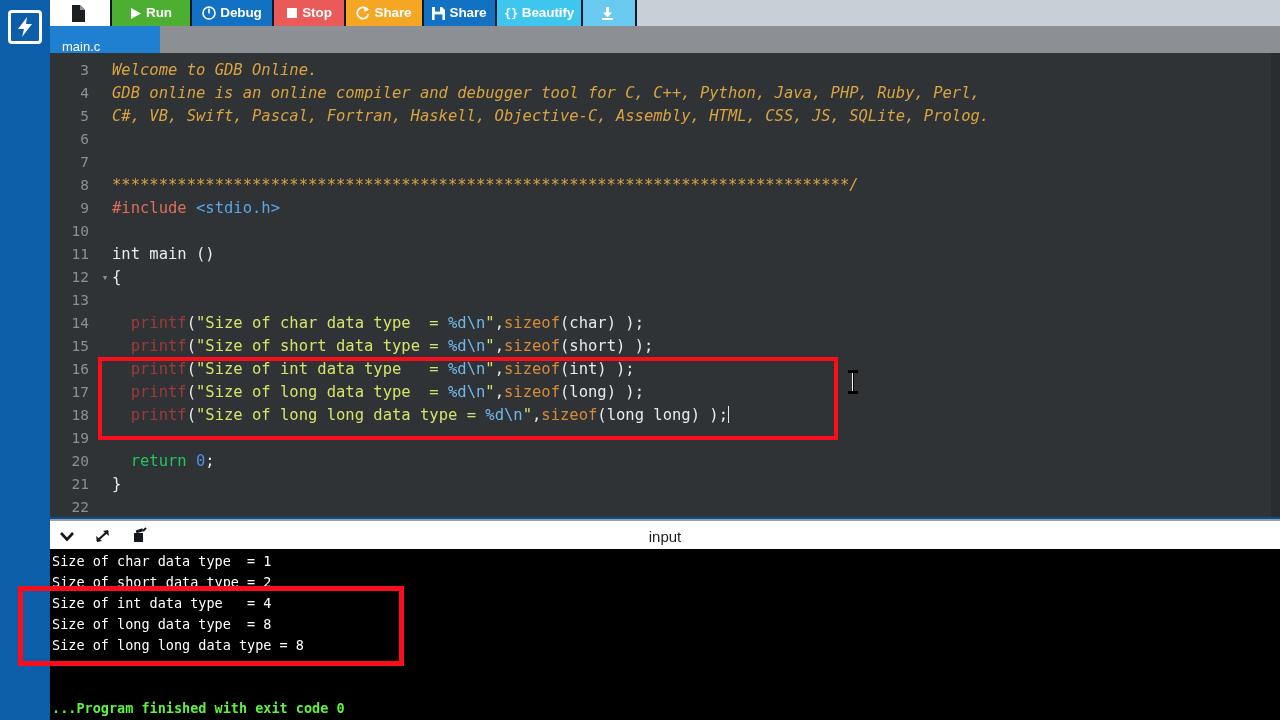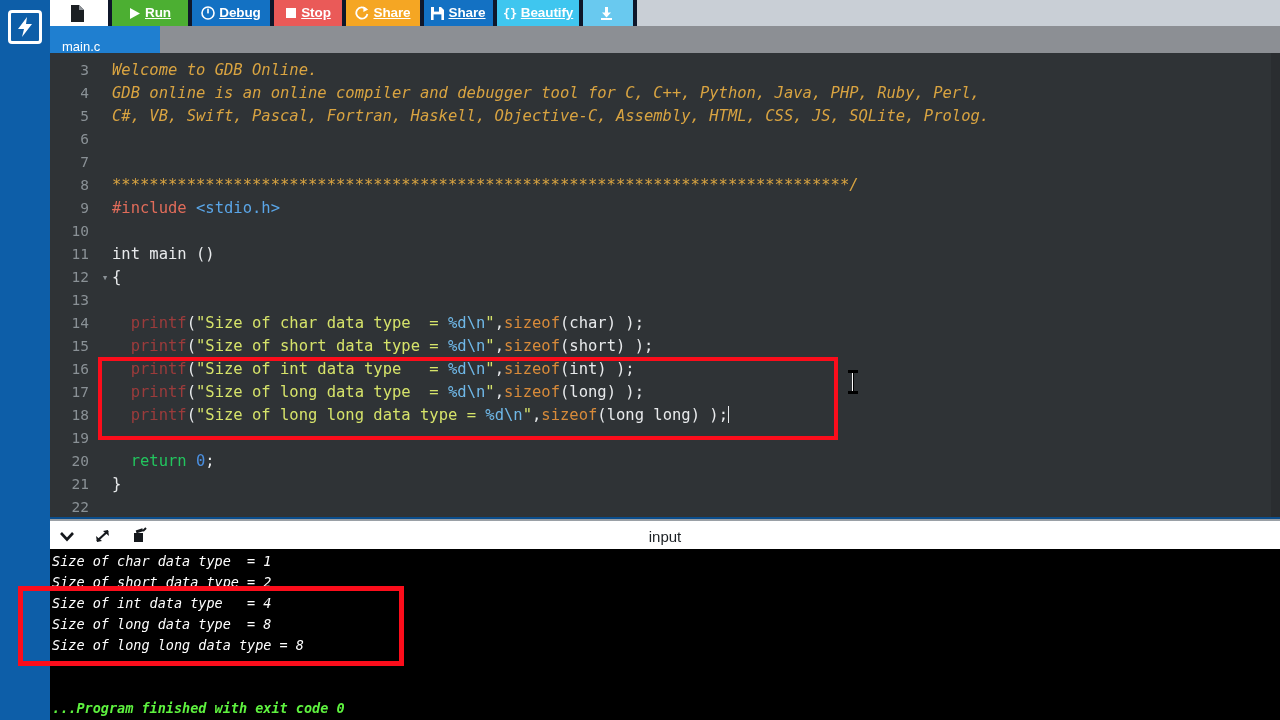--- a/index.html
+++ b/index.html
@@ -28,26 +28,25 @@
     position: absolute; left: 50px; top: 0; width: 1230px; height: 26px;
     background: #c9cfd6;
     display: flex; align-items: stretch;
   }
   .tb-btn {
     height: 26px;
     display: flex; align-items: center; justify-content: center;
     gap: 4px;
     font-size: 13.5px; font-weight: bold; color: #ffffff;
     padding: 0 8px;
-    border-right: 4px solid #0f172a;
+    border-right: 2px solid #0f172a;
     cursor: pointer;
     white-space: nowrap;
     line-height: 1;
     letter-spacing: -.1px;
-    text-decoration: underline;
   }
   .tb-btn.newfile { background: #ffffff; width: 62px; padding: 0; }
   .tb-btn.run     { background: #4caf32; width: 80px; }
   .tb-btn.debug   { background: #1371c3; width: 82px; }
   .tb-btn.stop    { background: #ea5a58; width: 72px; }
   .tb-btn.share   { background: #f5a623; width: 78px; }
   .tb-btn.save    { background: #1371c3; width: 73px; }
   .tb-btn.beautify{ background: #3fc6ef; width: 86px; }
   .tb-btn.download{ background: #69c9ef; width: 54px; }
   .tb-ico { display: inline-block; line-height: 0; }
@@ -174,21 +173,21 @@
     position: absolute; left: 0; top: 0; width: 50px; height: 171px;
     background: #0d5ea8;
   }
   .console-out {
     position: absolute; left: 50px; top: 0; right: 0; bottom: 0;
     font-family: "DejaVu Sans Mono", monospace;
     font-size: 13.5px;
     color: #ffffff;
     padding-top: 2px;
   }
-  .oline { height: 21px; line-height: 21px; white-space: pre; padding-left: 2px; font-style: italic; }
+  .oline { height: 21px; line-height: 21px; white-space: pre; padding-left: 2px; }
   .oline.done { color: #5ef23f; font-weight: bold; }
 
   .hl-out {
     position: absolute; left: 18px; top: 586px;
     width: 386px; height: 80px;
     border: 5px solid #fc0d1b;
     pointer-events: none;
   }
 </style>
 </head>

